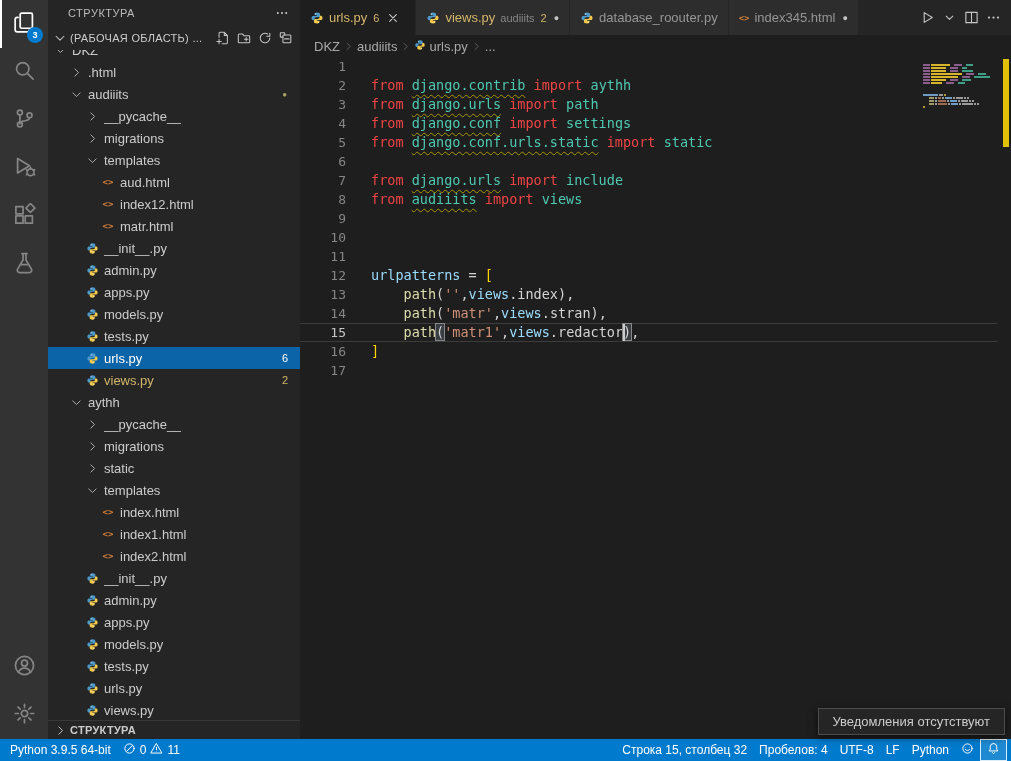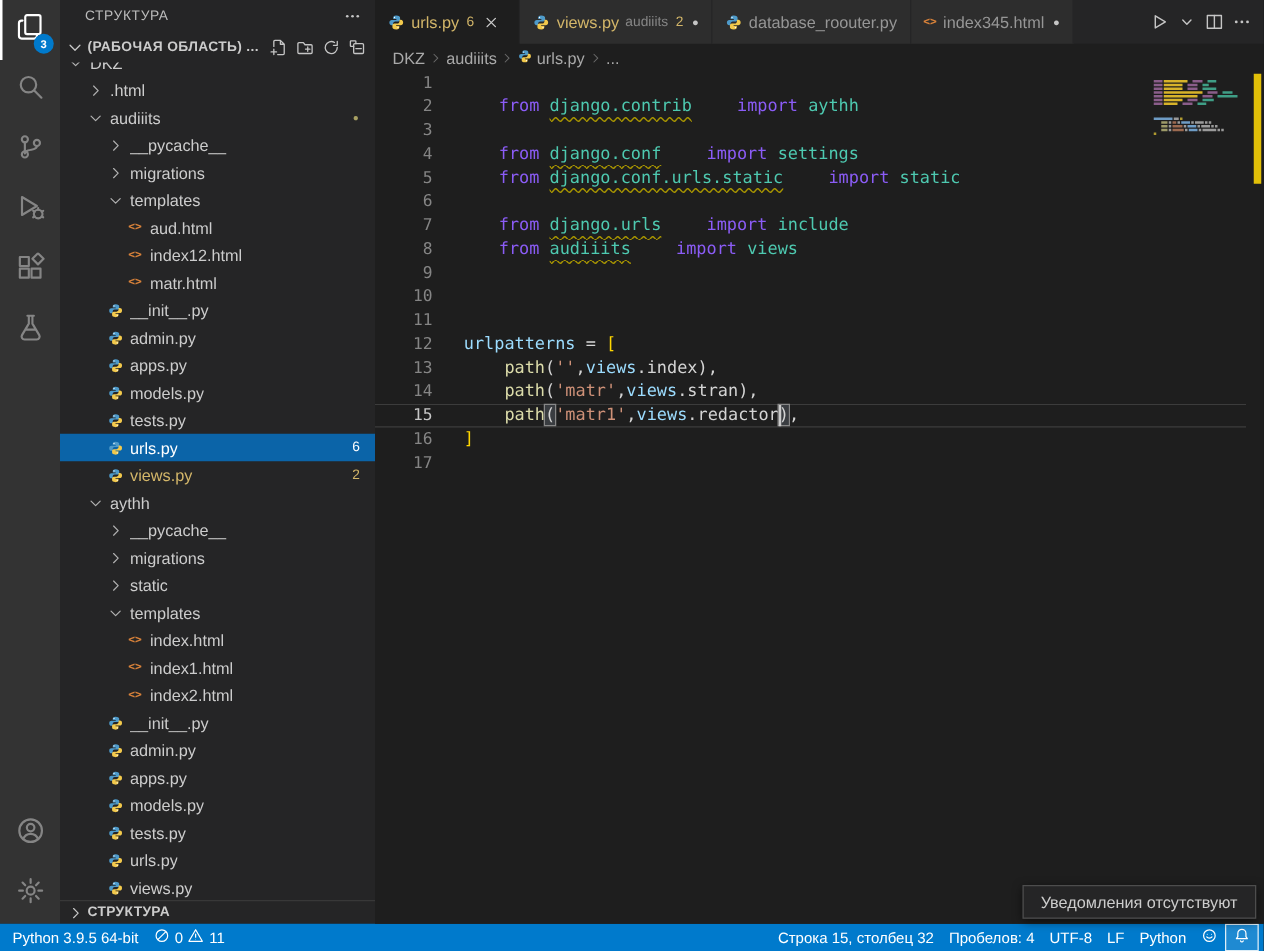--- a/index.html
+++ b/index.html
@@ -11,21 +11,21 @@
   .activitybar{width:48px;background:#333333;display:flex;flex-direction:column;flex:none;}
   .ab-item{width:48px;height:48px;display:flex;align-items:center;justify-content:center;color:#858585;position:relative;cursor:pointer;}
   .ab-item svg{width:23px;height:23px;}
   .ab-item.active{color:#ffffff;box-shadow:inset 2px 0 0 #ffffff;}
   .ab-badge{position:absolute;right:5px;bottom:5px;background:#007acc;color:#fff;border-radius:50%;min-width:16px;height:16px;font-size:9px;display:flex;align-items:center;justify-content:center;font-weight:700;}
   .ab-bottom{margin-top:auto;}
 
   
   .sidebar{width:252px;background:#252526;flex:none;display:flex;flex-direction:column;font-size:13px;min-height:0;}
   .sidebar-title{height:26px;display:flex;align-items:center;justify-content:space-between;padding:0 8px 0 20px;font-size:11px;letter-spacing:.5px;color:#bbbbbb;flex:none;}
-  .section-header{height:24px;display:flex;align-items:center;font-size:11px;font-weight:700;color:#cccccc;padding:0 4px 0 2px;flex:none;}
+  .section-header{height:24px;display:flex;align-items:center;font-size:11px;font-weight:400;color:#cccccc;padding:0 4px 0 2px;flex:none;}
   .section-header .shlabel{flex:1;white-space:nowrap;overflow:hidden;letter-spacing:.3px;}
   .hdr-actions{display:flex;gap:1px;}
   .icon-btn{width:20px;height:20px;display:flex;align-items:center;justify-content:center;color:#c5c5c5;border-radius:4px;cursor:pointer;}
   .icon-btn svg{width:14px;height:14px;}
   .tree{flex:1;overflow:hidden;position:relative;}
   .row{height:22px;display:flex;align-items:center;cursor:pointer;white-space:nowrap;color:#cccccc;}
   .row .ic{width:16px;height:16px;display:inline-flex;align-items:center;justify-content:center;margin-right:4px;color:#b0b0b0;flex:none;}
   .row .ic svg{width:13px;height:13px;}
   .tlabel{overflow:hidden;text-overflow:ellipsis;}
   .row.selected{background:#0b64a8;color:#ffffff;}
@@ -62,21 +62,21 @@
   .crumb-sep{color:#6a6a6a;display:flex;}
   .crumb-sep svg{width:11px;height:11px;}
 
   .code-area{flex:1;position:relative;overflow:hidden;font-family:"DejaVu Sans Mono",monospace;font-size:13.5px;line-height:19px;}
   .code-line{display:flex;height:19px;position:relative;width:calc(100% - 14px);}
   .gut{width:46px;flex:none;text-align:right;color:#858585;font-size:13px;}
   .code-text{margin-left:25px;white-space:pre;}
   .code-line.current{box-shadow:inset 0 1px 0 #3c3c3c,inset 0 -1px 0 #3c3c3c;}
   .code-line.current .gut{color:#c6c6c6;}
   .caret{position:absolute;top:1px;width:1.5px;height:17px;background:#cccccc;}
-  .tk-k{color:#8b5cf6;margin-left:28px;}
+  .tk-k{color:#ef4444;}
   .tk-m{color:#4ec9b0;}
   .tk-mw{color:#4ec9b0;text-decoration:underline wavy #a89500;text-decoration-thickness:1px;text-underline-offset:4px;}
   .tk-f{color:#dcdcaa;}
   .tk-s{color:#ce9178;}
   .tk-v{color:#9cdcfe;}
   .tk-d{color:#d4d4d4;}
   .tk-b{color:#ffd700;}
   .tk-pb{color:#d4d4d4;background:#3a3d41;outline:1px solid #888888;}
 
   .minimap{position:absolute;top:2px;right:12px;width:74px;padding:2px;cursor:pointer;}
@@ -615,20 +615,21 @@
             <div class="code-line">
               <span class="gut">1</span>
               <span class="code-text"></span>
             </div>
             <div class="code-line">
               <span class="gut">2</span>
               <span class="code-text"><span class="tk-k">from </span><span class="tk-mw">django.contrib</span><span class="tk-d"> </span><span class="tk-k">import</span><span class="tk-d"> </span><span class="tk-m">aythh</span></span>
             </div>
             <div class="code-line">
               <span class="gut">3</span>
+              <span class="code-text"><span class="tk-k">from </span><span class="tk-mw">django.urls</span><span class="tk-d"> </span><span class="tk-k">import</span><span class="tk-d"> </span><span class="tk-m">path</span></span>
             </div>
             <div class="code-line">
               <span class="gut">4</span>
               <span class="code-text"><span class="tk-k">from </span><span class="tk-mw">django.conf</span><span class="tk-d"> </span><span class="tk-k">import</span><span class="tk-d"> </span><span class="tk-m">settings</span></span>
             </div>
             <div class="code-line">
               <span class="gut">5</span>
               <span class="code-text"><span class="tk-k">from </span><span class="tk-mw">django.conf.urls.static</span><span class="tk-d"> </span><span class="tk-k">import</span><span class="tk-d"> </span><span class="tk-m">static</span></span>
             </div>
             <div class="code-line">

